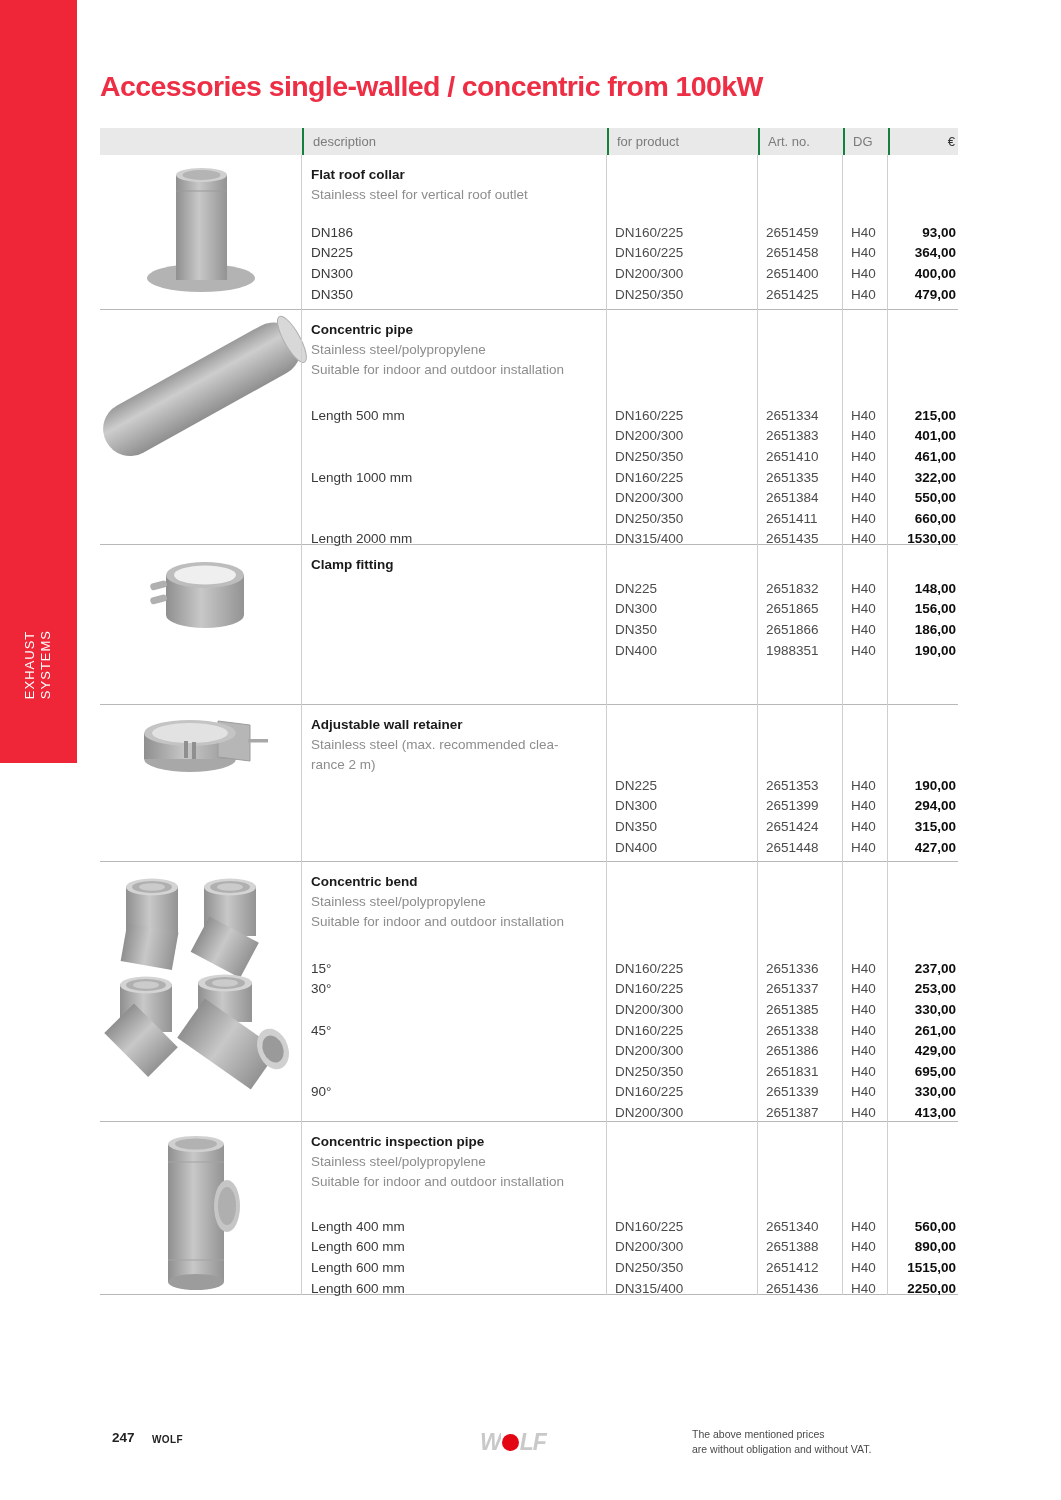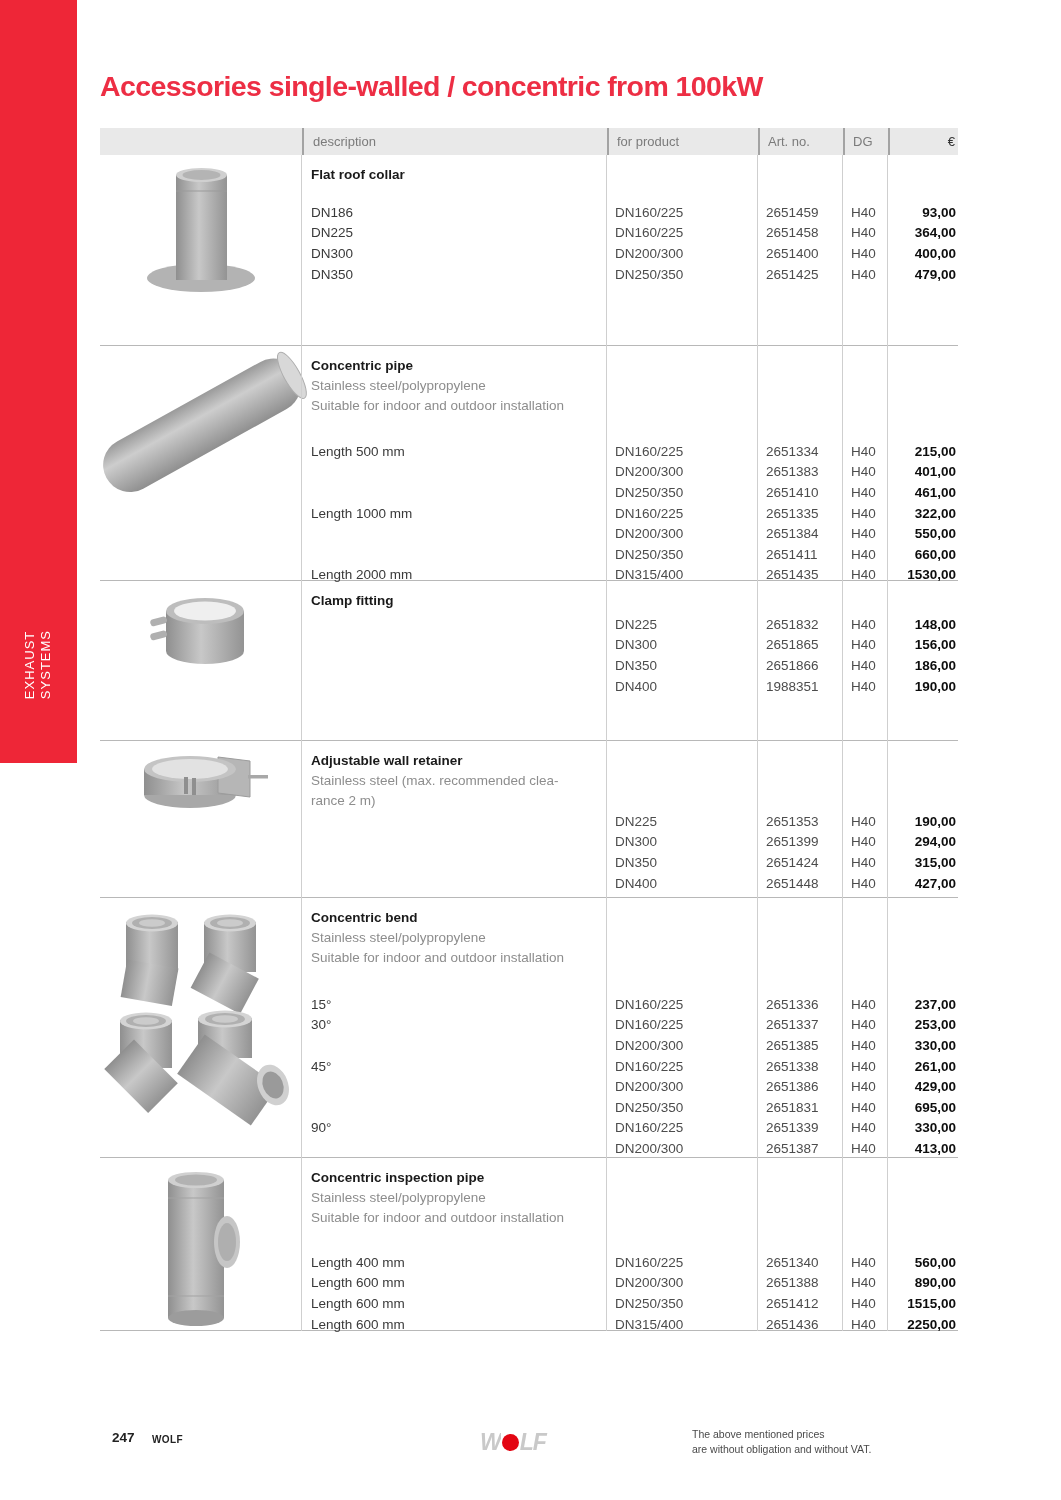--- a/index.html
+++ b/index.html
@@ -18,29 +18,29 @@
   .page-title{
     position:absolute;left:100px;top:58px;
     font-size:28.5px;font-weight:bold;color:#ED2E44;letter-spacing:-0.6px;margin-top:12px;
   }
   
   .catalog{position:absolute;left:100px;top:128px;width:858px;}
   .thead{
     display:grid;grid-template-columns:202px 305px 151px 85px 45px 70px;
     height:27px;background:#E9E9E9;color:#7B7B7B;font-size:13px;
   }
-  .th{display:flex;align-items:center;height:100%;padding-left:8px;border-left:2px solid #a3a3a3;box-sizing:border-box;}
+  .th{display:flex;align-items:center;height:100%;padding-left:8px;border-left:2px solid #15803d;box-sizing:border-box;}
   .th:first-child{border-left:none;}
   .th-desc{padding-left:9px;}
   .th-euro{justify-content:flex-end;padding-right:3px;padding-left:0;color:#333333;}
   .tbody{position:relative;}
   .vline{position:absolute;top:0;bottom:0;width:1px;background:#CFCFCF;pointer-events:none;}
   .vl1{left:201px;}.vl2{left:506px;}.vl3{left:657px;}.vl4{left:742px;}.vl5{left:787px;}
   .section{position:relative;border-bottom:1px solid #B8B8B8;box-sizing:border-box;}
-  .section:nth-of-type(1){height:191px;}
+  .section:nth-of-type(1){height:155px;}
   .section:nth-of-type(2){height:235px;}
   .section:nth-of-type(3){height:160px;}
   .section:nth-of-type(4){height:157px;}
   .section:nth-of-type(5){height:260px;}
   .section:nth-of-type(6){height:173px;}
   .img-cell{position:absolute;left:0;top:0;width:202px;height:100%;display:flex;justify-content:center;padding-top:10px;box-sizing:border-box;}
   .img-cell svg{overflow:visible;}
   .content{position:absolute;left:202px;right:0;top:10px;}
   .pname{font-size:13.5px;font-weight:bold;color:#1A1A1A;padding-left:9px;line-height:20px;}
   .pdetail{font-size:13.5px;color:#8D8D8D;padding-left:9px;line-height:20px;}
@@ -101,20 +101,21 @@
             </defs>
             <ellipse cx="101" cy="113" rx="54" ry="14" fill="#B3B3B3"></ellipse>
             <rect x="76" y="10" width="51" height="105" fill="url(#gfr)"></rect>
             <line x1="76" y1="26" x2="127" y2="26" stroke="#9B9B9B" stroke-width="1"></line>
             <ellipse cx="101.5" cy="10" rx="25.5" ry="7" fill="#D0D0D0"></ellipse>
             <ellipse cx="101.5" cy="10" rx="19" ry="5" fill="#B4B4B4"></ellipse>
           </svg>
         </div>
         <div class="content">
           <div class="pname">Flat roof collar</div>
+          <div class="pdetail">Stainless steel for vertical roof outlet</div>
           <div class="spacer"></div>
           <div class="row">
             <div class="c-desc">DN186</div>
             <div class="c-prod">DN160/225</div>
             <div class="c-art">2651459</div>
             <div class="c-dg">H40</div>
             <div class="c-price">93,00</div>
           </div>
           <div class="row">
             <div class="c-desc">DN225</div>

